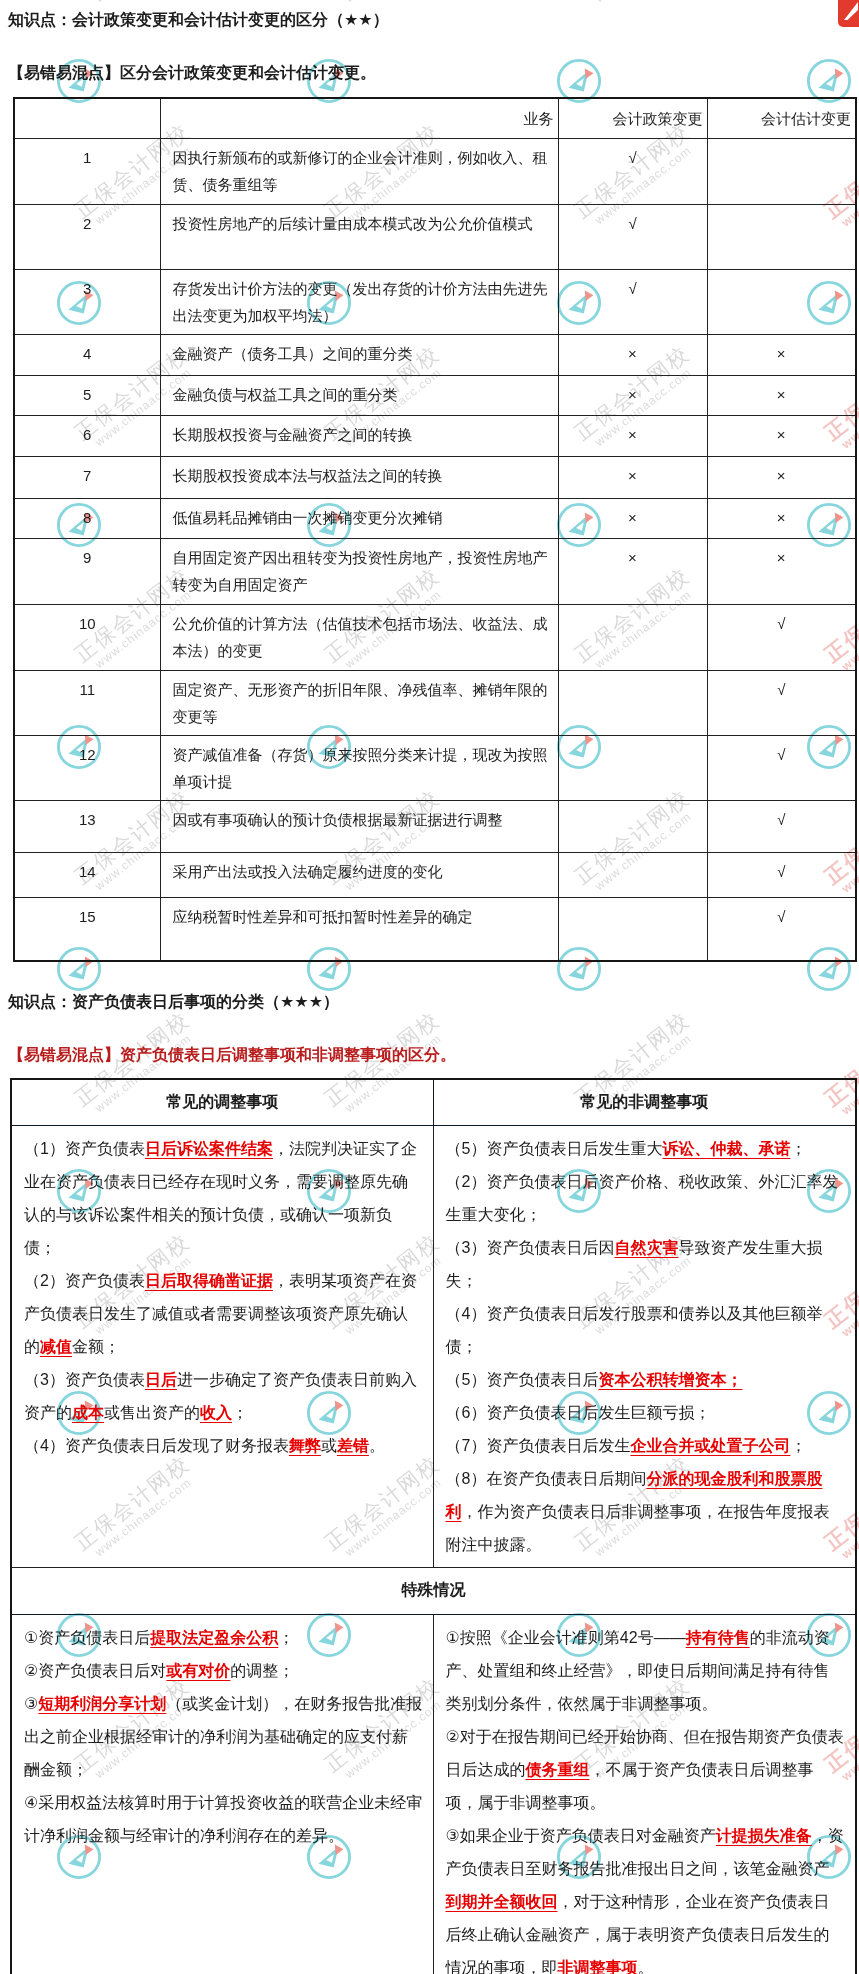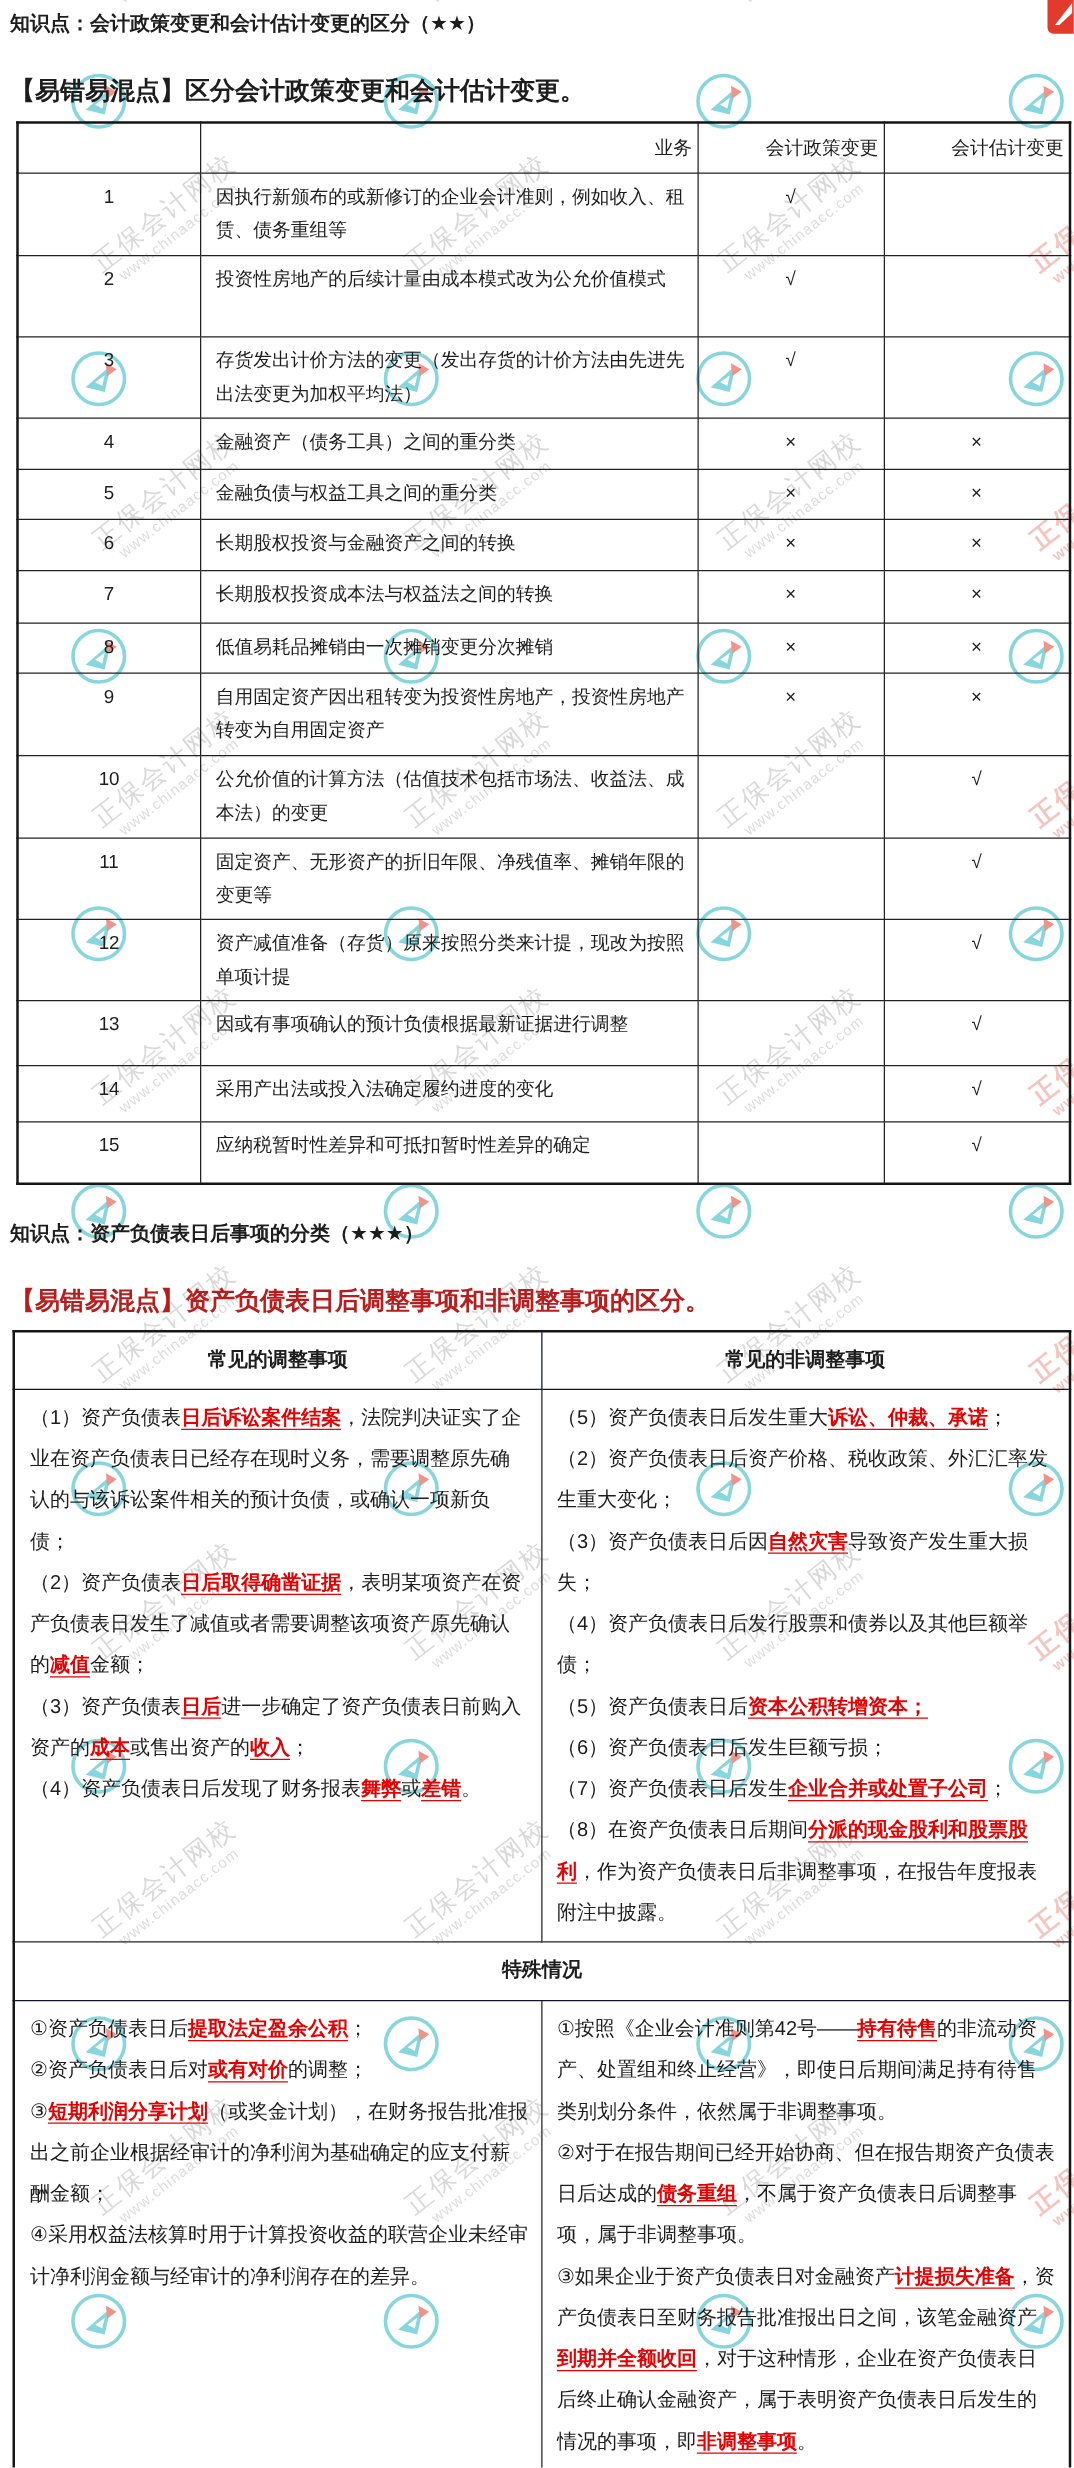--- a/index.html
+++ b/index.html
@@ -16,21 +16,21 @@
   }
   .wm-text .wm-url{display:block;font-size:12px;letter-spacing:1px;color:rgba(150,150,150,.34);}
   .wm-logo{position:absolute;left:4px;top:118px;width:46px;height:46px;opacity:.55;}
   .wm.red .wm-text,.wm.red .wm-text .wm-url{color:rgba(226,116,110,.42);}
   #corner-badge{position:absolute;right:-7px;top:-5px;width:28px;height:32px;background:#e23b2e;border-radius:5px;z-index:1;}
   #corner-badge:after{content:"";position:absolute;left:6px;top:7px;width:14px;height:18px;background:#ffffff;clip-path:polygon(0 100%,100% 0,100% 45%,25% 100%);}
   
   #content{position:relative;z-index:2;}
   .kp-title{font-size:16px;font-weight:bold;margin:0;padding-left:8px;line-height:20px;}
   #title1{padding-top:10px;}
-  .subtitle{font-size:20px;font-weight:bold;margin:33px 0 0 0;padding-left:8px;line-height:20px;}
+  .subtitle{font-size:16px;font-weight:bold;margin:33px 0 0 0;padding-left:8px;line-height:20px;}
   #subtitle2{color:#b91c1c;}
   #title2{margin-top:30px;}
   table{border-collapse:collapse;table-layout:fixed;background:transparent;}
   
   #t1{margin:14px 0 0 13px;width:842px;border:2px solid #161616;}
   #t1 th,#t1 td{border:1px solid #222;font-weight:normal;font-size:15px;line-height:27px;vertical-align:top;padding:5px 4px;word-break:break-all;}
   #t1 th{text-align:right;vertical-align:middle;padding:2px 4px;}
   #t1 .c-no{text-align:center;}
   #t1 .c-biz{text-align:left;padding-left:12px;padding-right:8px;}
   #t1 .c-mark{text-align:center;}
@@ -470,21 +470,21 @@
           <td class="c-biz">因或有事项确认的预计负债根据最新证据进行调整</td>
           <td class="c-mark"></td>
           <td class="c-mark">√</td>
         </tr>
         <tr style="height: 45px;">
           <td class="c-no">14</td>
           <td class="c-biz">采用产出法或投入法确定履约进度的变化</td>
           <td class="c-mark"></td>
           <td class="c-mark">√</td>
         </tr>
-        <tr style="height: 50px;">
+        <tr style="height: 64px;">
           <td class="c-no">15</td>
           <td class="c-biz">应纳税暂时性差异和可抵扣暂时性差异的确定</td>
           <td class="c-mark"></td>
           <td class="c-mark">√</td>
         </tr>
       </tbody>
   </table>
 
   <p class="kp-title" id="title2">知识点：资产负债表日后事项的分类（★★★）</p>
   <p class="subtitle" id="subtitle2">【易错易混点】资产负债表日后调整事项和非调整事项的区分。</p>

